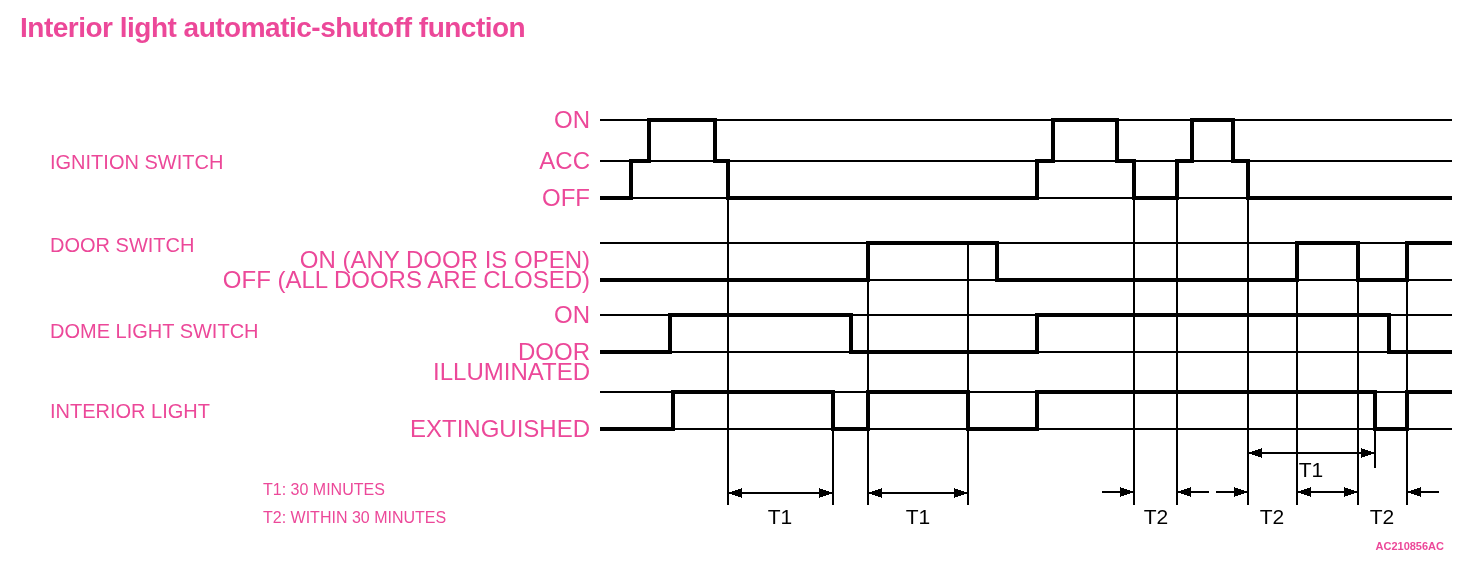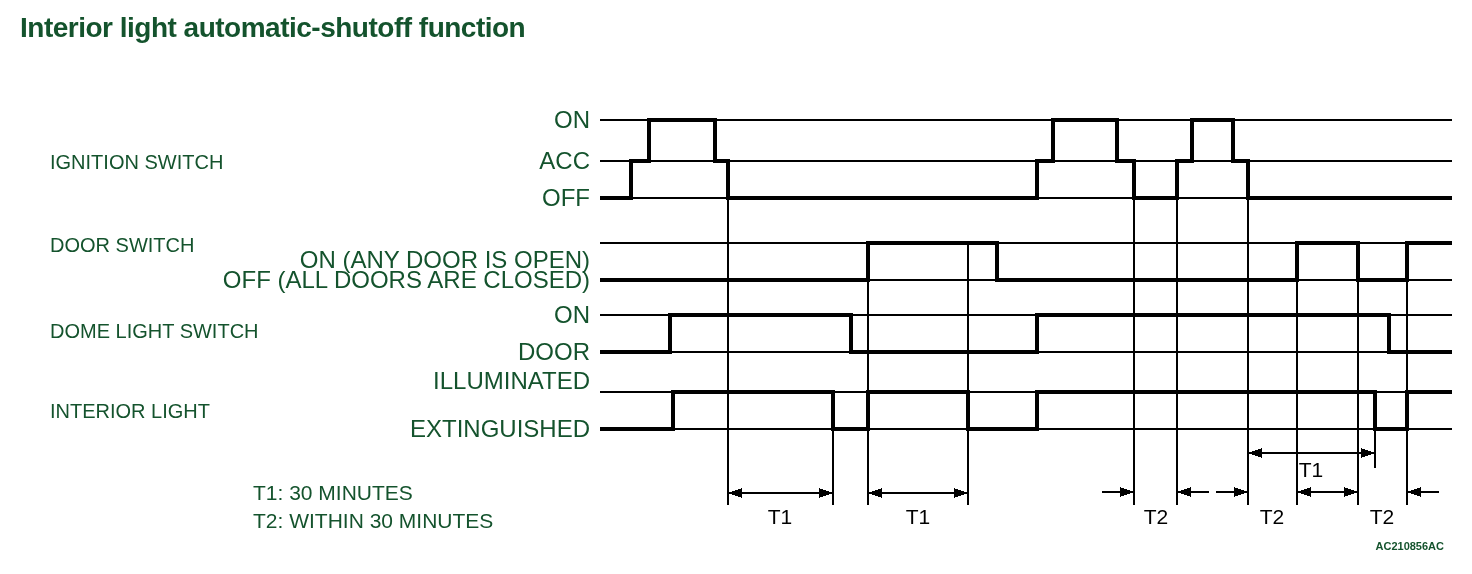--- a/index.html
+++ b/index.html
@@ -1,28 +1,28 @@
 <!DOCTYPE html>
 <html><head>
 <meta charset="utf-8">
 <style>
   html,body{margin:0;padding:0;background:#ffffff;}
-  .page{position:relative;width:1472px;height:574px;background:#fff;color:#14532d;
+  .page{position:relative;width:1472px;height:574px;background:#fff;color:#ec4899;
         font-family:"Liberation Sans",sans-serif;overflow:hidden;}
   .title{position:absolute;left:20px;top:12px;margin:0;font-size:28px;font-weight:bold;
          letter-spacing:-0.5px;white-space:nowrap;}
   #diagram-svg{position:absolute;left:0;top:0;}
   .rowlab{position:absolute;left:50px;transform:translateY(-50%);font-size:20px;white-space:nowrap;text-align:right;}
   .lvl{position:absolute;right:882px;transform:translateY(-50%);font-size:24px;white-space:nowrap;text-align:right;}
   .lab-ign{top:162px;}  .lab-door{top:245px;} .lab-dome{top:331px;} .lab-int{top:411px;}
   .lvl-ign-on{top:120px;} .lvl-ign-acc{top:161px;} .lvl-ign-off{top:198px;}
   .lvl-door-on{top:260px;} .lvl-door-off{top:280px;}
   .lvl-dome-on{top:315px;} .lvl-dome-door{top:352px;}
-  .lvl-int-ill{top:381px;text-align:center;} .lvl-int-ext{top:429px;}
-  .legend{position:absolute;left:253px;font-size:21px;white-space:nowrap;}
+  .lvl-int-ill{top:372px;text-align:center;} .lvl-int-ext{top:429px;}
+  .legend{position:absolute;left:263px;font-size:16px;white-space:nowrap;}
   .legend-t1{top:481px;} .legend-t2{top:509px;}
   .figcode{position:absolute;right:28px;top:540px;font-size:11px;font-weight:bold;white-space:nowrap;}
 </style>
 </head>
 <body>
 
 <div class="page">
   <h1 class="title">Interior light automatic-shutoff function</h1>
 
   <svg id="diagram-svg" width="1472" height="574" viewBox="0 0 1472 574" shape-rendering="crispEdges">

